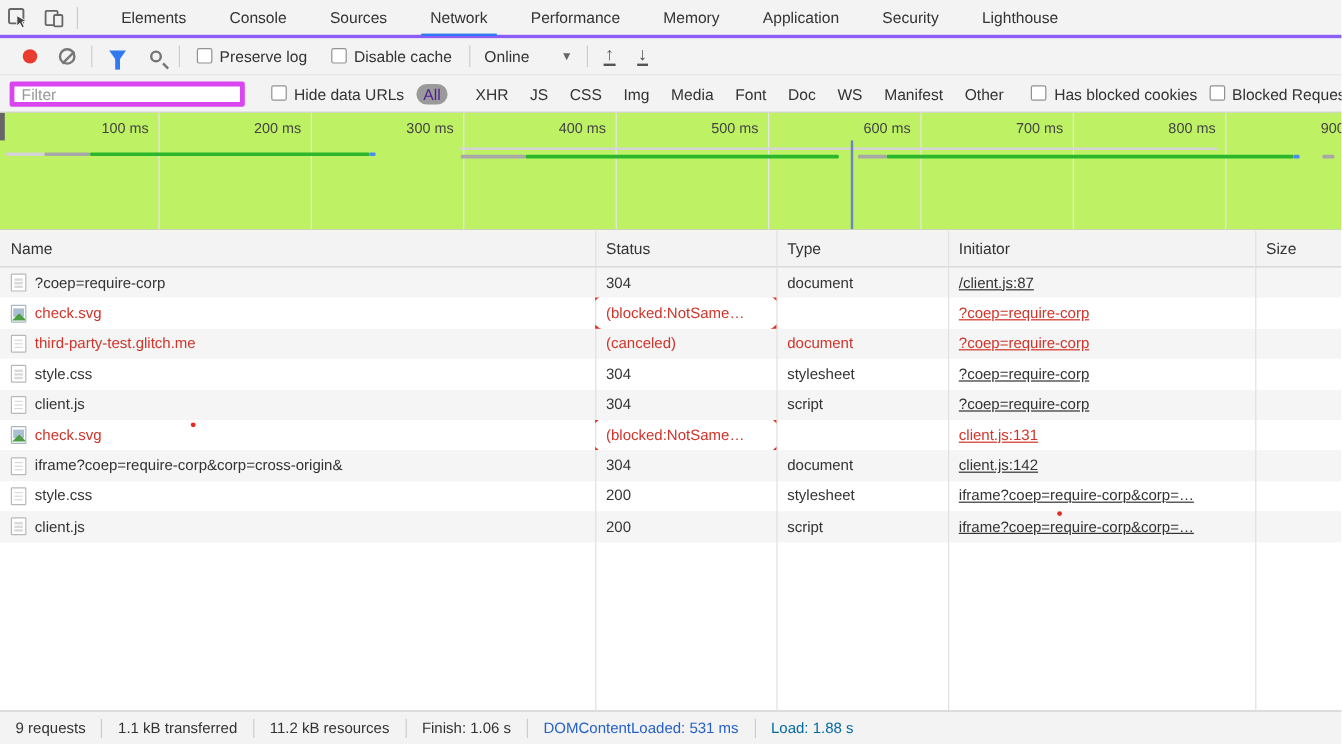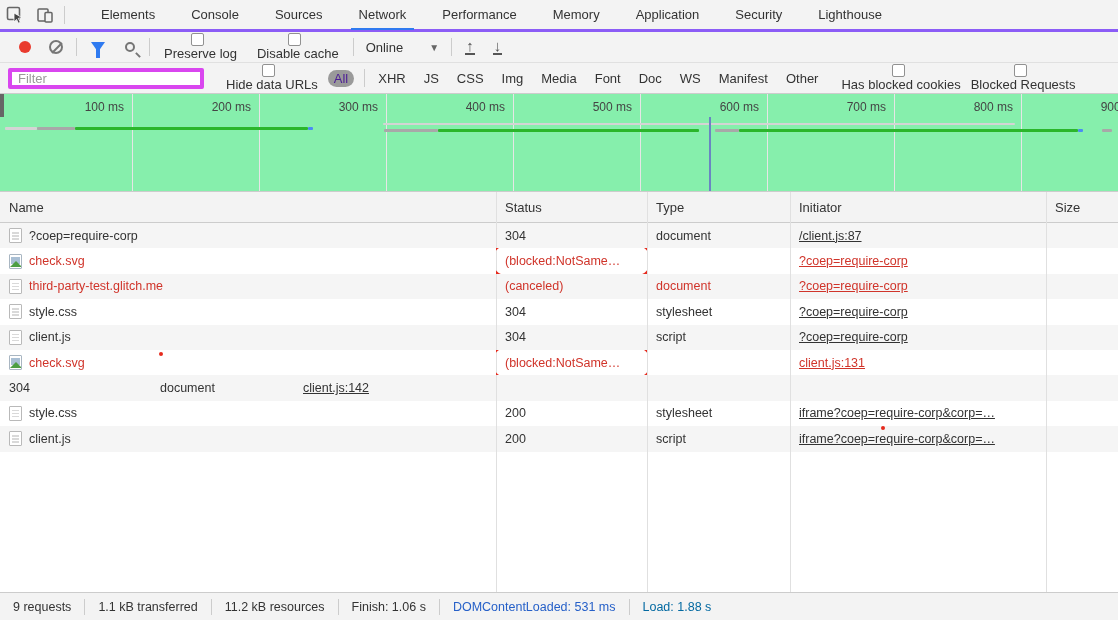--- a/index.html
+++ b/index.html
@@ -32,38 +32,38 @@
   .funnel { width:0; height:0; border-left:7px solid transparent; border-right:7px solid transparent;
             border-top:10px solid var(--accent); position:relative; margin:0 10px; }
   .funnel::after { content:""; position:absolute; left:-2px; top:-4px; width:4px; height:10px;
             background:var(--accent); }
   .mag { width:10px; height:10px; border:2px solid #757575; border-radius:50%;
          position:relative; margin:0 10px; }
   .mag::after { content:""; position:absolute; width:6px; height:2px; background:#757575;
          transform:rotate(45deg); left:8px; top:10px; }
   .checkbox { width:13px; height:13px; background:#fff; border:1px solid #919191;
               border-radius:2px; margin-right:6px; flex:none; }
-  .chk-group { display:flex; align-items:center; margin:0 10px; white-space:nowrap;flex-direction:column; }
+  .chk-group { display:flex; margin:0 10px; white-space:nowrap; }
   .throttle { display:flex; align-items:center; margin:0 8px; }
   .caret { color:#666; font-size:10px; margin-left:26px; }
   .har { color:#555; font-size:15px; line-height:12px; border-bottom:2px solid #555;
          padding:0 1px 1px 1px; margin:0 9px; font-weight:bold; }
 
   
   .filterbar { left:0; top:63px; width:1118px; height:31px; background:#f3f3f3;
                border-bottom:1px solid #ccc; display:flex; align-items:center; padding-left:8px; }
   .filter-input { width:196px; height:21px; background:#fff; border:4px solid #d946ef;
                border-radius:2px; font-family:inherit; font-size:13px; color:#333; padding:0 6px; }
   .filter-input::placeholder { color:#999; }
   .pill { background:#9a9a9a; color:#4c1d95; border-radius:9px; padding:1px 6px; margin:0 6px 0 2px; }
   .ftype { margin:0 9px; color:#333; }
   .filterbar .chk-group { margin:0 8px; }
 
   
-  .overview { left:0; top:94px; width:1118px; height:98px; background:#86efac;
+  .overview { left:0; top:94px; width:1118px; height:98px; background:#bef264;
               border-bottom:1px solid #ccc; overflow:hidden; }
   .gridline { position:absolute; top:0; bottom:0; width:1px; background:#e6e6e6; }
   .tick-label { position:absolute; top:6px; font-size:12px; color:#444; white-space:nowrap; }
   .ov-bar { position:absolute; border-radius:1px; }
   .ov-handle { position:absolute; left:0; top:0; width:4px; height:23px; background:#666; }
   .dcl-line { position:absolute; width:1.5px; background:#6a85c2; top:23px; bottom:0; }
 
   
   .table { left:0; top:192px; width:1118px; height:400px; background:#fff; overflow:hidden; }
   .colsep { position:absolute; top:0; bottom:0; width:1px; background:#e0e0e0; }
@@ -327,20 +327,24 @@
         </span>
     <span class="cell c-type">
       <span></span>
     </span>
     <span class="cell c-init">
       <span class="init-link">client.js:131</span>
     </span>
     <span class="cell c-size"></span>
   </div>
       <div class="row striped">
+    <span class="cell c-name">
+      <span class="page-icon"></span>
+      <span>iframe?coep=require-corp&amp;corp=cross-origin&amp;</span>
+    </span>
     <span class="cell c-status">
       <span>304</span>
     </span>
     <span class="cell c-type">
       <span>document</span>
     </span>
     <span class="cell c-init">
       <span class="init-link">client.js:142</span>
     </span>
     <span class="cell c-size"></span>

